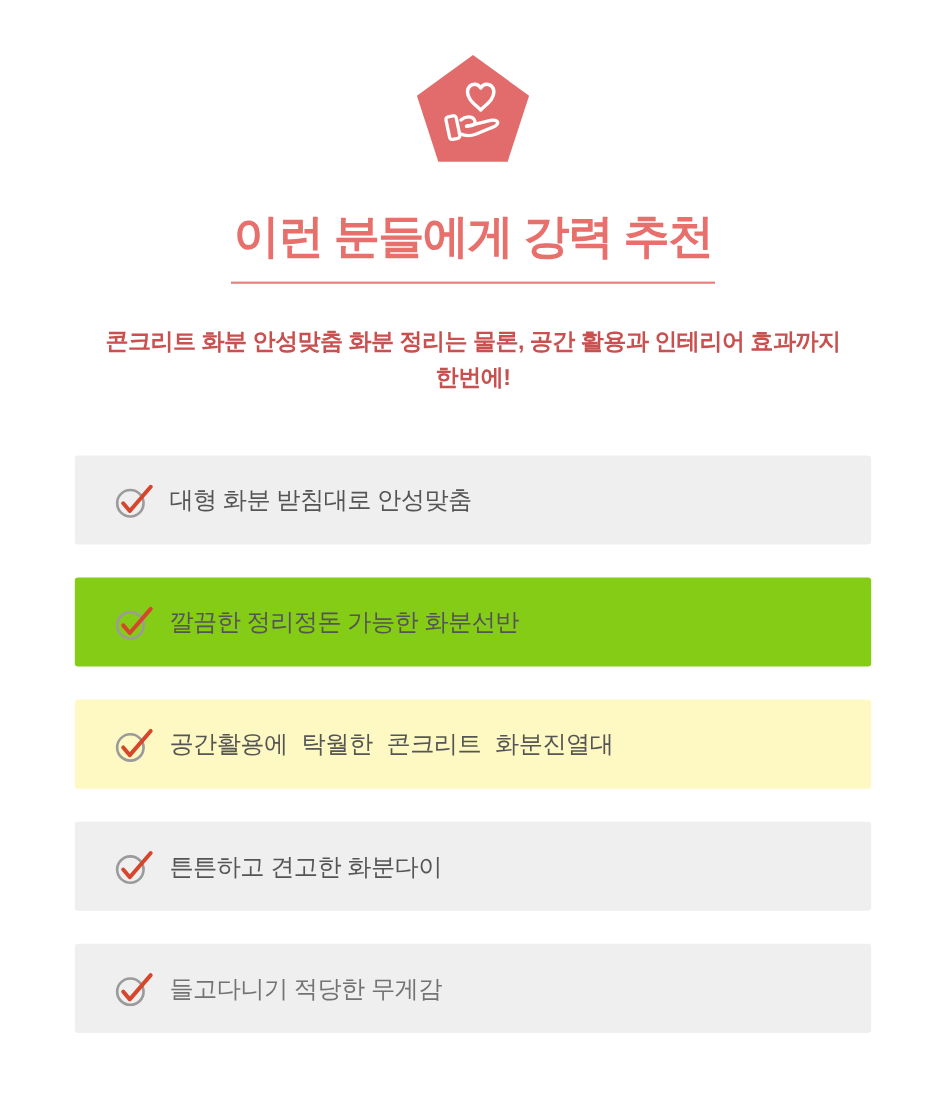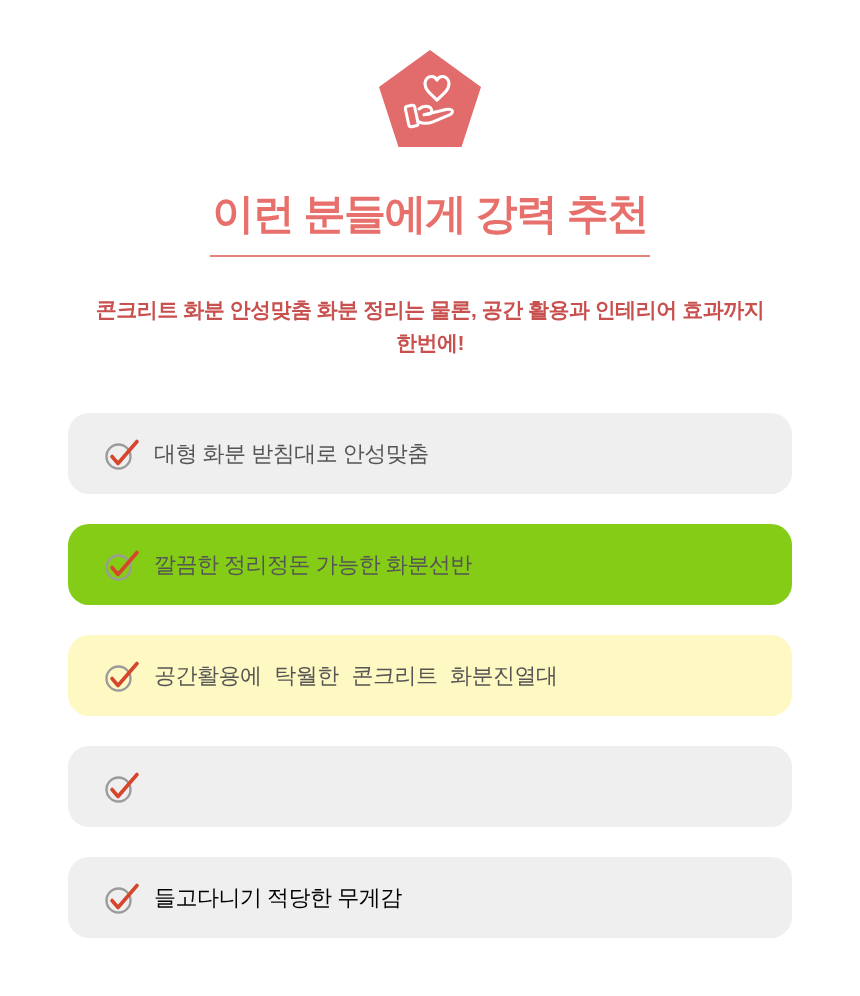--- a/index.html
+++ b/index.html
@@ -43,21 +43,21 @@
     font-weight: 700;
     line-height: 1.58;
     letter-spacing: -0.5px;
   }
   .features {
     margin-top: 54px;
     padding: 0 68px;
   }
   .feature-item {
     height: 81px;
-    border-radius: 21px;
+    border-radius: 3px;
     display: flex;
     align-items: center;
     padding-left: 36px;
     margin-bottom: 30px;
     box-sizing: border-box;
   }
   .check {
     display: inline-flex;
     width: 36px;
     height: 32px;
@@ -131,27 +131,28 @@
       <span class="feature-label" style="color:#555555;">공간활용에 탁월한 콘크리트 화분진열대</span>
     </div>
 
     <div class="feature-item" style="background:#efefef;">
       <span class="check">
         <svg viewBox="0 0 36 32" width="36" height="32">
           <circle cx="14.5" cy="18.5" r="12" fill="none" stroke="#9b9b9b" stroke-width="2.4"></circle>
           <path d="M8 18.5 L14 25.5 L33 3.5" fill="none" stroke="#d5462c" stroke-width="3.6" stroke-linecap="round" stroke-linejoin="round"></path>
         </svg>
       </span>
+      <span class="feature-label" style="color:#555555;">튼튼하고 견고한 화분다이</span>
     </div>
 
     <div class="feature-item" style="background:#efefef;">
       <span class="check">
         <svg viewBox="0 0 36 32" width="36" height="32">
           <circle cx="14.5" cy="18.5" r="12" fill="none" stroke="#9b9b9b" stroke-width="2.4"></circle>
           <path d="M8 18.5 L14 25.5 L33 3.5" fill="none" stroke="#d5462c" stroke-width="3.6" stroke-linecap="round" stroke-linejoin="round"></path>
         </svg>
       </span>
-      <span class="feature-label" style="color:#000000;">들고다니기 적당한 무게감</span>
+      <span class="feature-label" style="color:#737373;">들고다니기 적당한 무게감</span>
     </div>
 
   </div>
 
 </div>
 
 </body></html>

